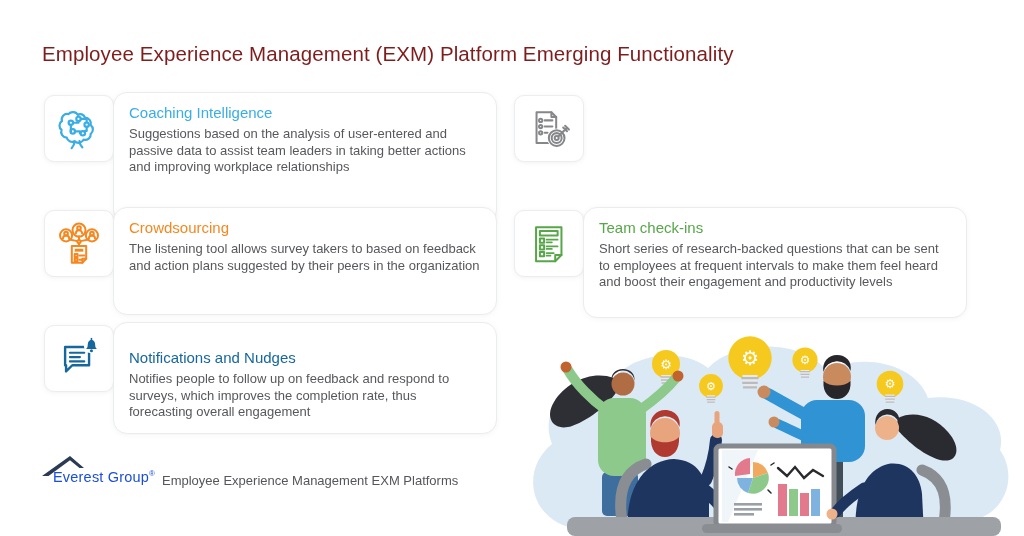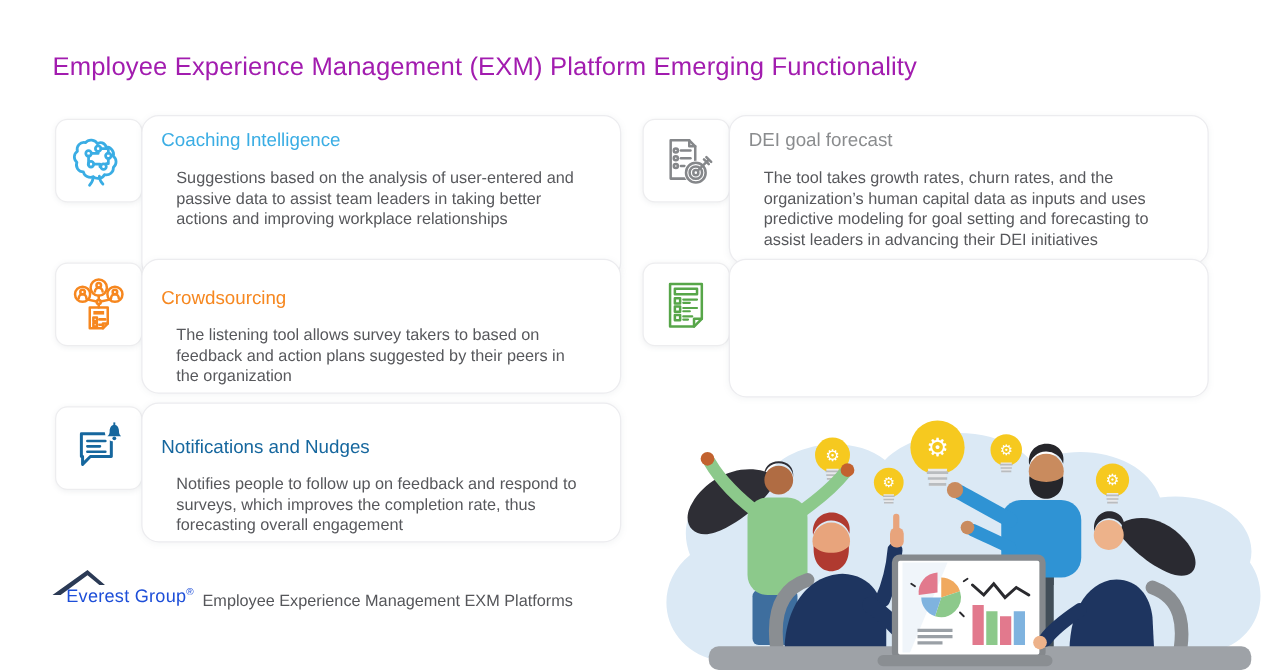--- a/index.html
+++ b/index.html
@@ -1,30 +1,30 @@
 <!DOCTYPE html>
 <html><head>
 <meta charset="utf-8">
 <style>
   html,body{margin:0;padding:0;background:#ffffff;}
   body{font-family:"Liberation Sans",sans-serif;-webkit-font-smoothing:antialiased;}
   .stage{position:relative;width:1024px;height:536px;background:#ffffff;overflow:hidden;}
 
   .page-title{position:absolute;left:42px;top:42px;margin:0;font-size:20.5px;font-weight:400;
-    color:#a21caf;letter-spacing:.1px;}
+    color:#7f1d1d;letter-spacing:.1px;}
 
   .feature{position:absolute;}
   .icon-box{position:absolute;left:0;top:3px;width:68px;height:65px;background:#fff;
     border:1px solid #EDEDEF;border-radius:10px;box-shadow:0 1px 4px rgba(120,130,140,.10);
     display:flex;align-items:center;justify-content:center;}
   .feature-card{position:absolute;left:69px;top:0;right:0;bottom:0;background:#fff;
     border:1px solid #ECECEF;border-radius:14px;box-shadow:0 1px 5px rgba(120,130,140,.08);
     padding:11px 13px 0 15px;box-sizing:border-box;}
   .feature-title{margin:0 0 4px 0;font-size:15px;font-weight:400;line-height:18px;}
-  .feature-desc{margin:12px;font-size:13px;line-height:16.5px;color:#57585C;}
+  .feature-desc{margin:0;font-size:13px;line-height:16.5px;color:#57585C;}
 
   .pos-l1{left:44px;top:92px;width:453px;height:132px;}
   .pos-r1{left:514px;top:92px;width:453px;height:120px;}
   .pos-l2{left:44px;top:207px;width:453px;height:108px;}
   .pos-r2{left:514px;top:207px;width:453px;height:111px;}
   .pos-l3{left:44px;top:322px;width:453px;height:112px;}
 
   .illustration{position:absolute;left:510px;top:320px;width:514px;height:216px;}
 
   .logo{position:absolute;left:40px;top:454px;width:430px;height:42px;}
@@ -71,24 +71,20 @@
         <circle cx="15.3" cy="21.5" r="1.7"></circle>
           <path d="M19.5 21.5 H27.5"></path>
         <circle cx="15.3" cy="28" r="1.7"></circle>
           <path d="M19.5 28 H22.5"></path>
         <circle cx="32" cy="33.5" r="10" fill="#ffffff" stroke="none"></circle>
         <circle cx="32" cy="33.5" r="8.2"></circle>
           <circle cx="32" cy="33.5" r="5.2"></circle>
           <circle cx="32" cy="33.5" r="2.1"></circle>
         <path d="M34 31.5 L42.5 23 M40.8 20.6 L44.8 24.6 M38.8 22.4 L42.8 26.4"></path>
       </svg>
-    </div>
-    <div class="feature-card">
-      <h2 class="feature-title" style="color: rgb(138, 140, 142);">DEI goal forecast</h2>
-      <p class="feature-desc">The tool takes growth rates, churn rates, and the organization’s human capital data as inputs and uses predictive modeling for goal setting and forecasting to assist leaders in advancing their DEI initiatives</p>
     </div>
   </section>
 
   <section class="feature pos-l2">
     <div class="icon-box">
       <svg class="ic" width="46" height="46" viewBox="0 0 48 48" fill="none" stroke="#F6871F" stroke-width="2.1" stroke-linecap="round" stroke-linejoin="round">
         <circle cx="10.5" cy="15" r="6.3"></circle>
           <circle cx="24" cy="9.5" r="6.8"></circle>
           <circle cx="37.5" cy="15" r="6.3"></circle>
         <circle cx="10.5" cy="13.2" r="1.9"></circle>
@@ -102,40 +98,42 @@
         <path d="M16.5 26 H31.5 V39.5 L27.5 43.5 H16.5 Z"></path>
         <path d="M31.5 39.5 H27.5 V43.5"></path>
         <rect x="19.5" y="29" width="9" height="3" fill="#F6871F" stroke="none"></rect>
         <rect x="19.5" y="34.5" width="3" height="3"></rect>
           <path d="M24.5 36 H29.5"></path>
         <rect x="19.5" y="39" width="3" height="3"></rect>
           <path d="M24.5 40.5 H27.5"></path>
       </svg>
     </div>
     <div class="feature-card">
-      <h2 class="feature-title" style="color: rgb(246, 135, 31); margin-top: 11px;">Crowdsourcing</h2>
+      <h2 class="feature-title" style="color: rgb(246, 135, 31);">Crowdsourcing</h2>
       <p class="feature-desc">The listening tool allows survey takers to based on feedback and action plans suggested by their peers in the organization</p>
     </div>
   </section>
 
   <section class="feature pos-r2">
     <div class="icon-box">
       <svg class="ic" width="46" height="46" viewBox="0 0 48 48" fill="none" stroke="#57A649" stroke-width="2.1" stroke-linecap="round" stroke-linejoin="round">
         <path d="M10.5 6.5 H37 V35.5 L30.5 42 H10.5 Z"></path>
         <path d="M37 35.5 H30.5 V42"></path>
         <rect x="14.5" y="10.5" width="18.5" height="4.6"></rect>
         <rect x="14.5" y="18.3" width="4.4" height="4.4"></rect>
           <path d="M21.5 19.5 H33 M21.5 22.2 H27" stroke-width="1.8"></path>
         <rect x="14.5" y="25.3" width="4.4" height="4.4"></rect>
           <path d="M21.5 26.5 H33 M21.5 29.2 H27" stroke-width="1.8"></path>
         <rect x="14.5" y="32.3" width="4.4" height="4.4"></rect>
           <path d="M21.5 33.5 H29 M21.5 36.2 H25.5" stroke-width="1.8"></path>
       </svg>
     </div>
     <div class="feature-card">
+      <h2 class="feature-title" style="color: rgb(87, 166, 73);">Team check-ins</h2>
+      <p class="feature-desc">Short series of research-backed questions that can be sent to employees at frequent intervals to make them feel heard and boost their engagement and productivity levels</p>
     </div>
   </section>
 
   <section class="feature pos-l3">
     <div class="icon-box">
       <svg class="ic" width="46" height="46" viewBox="0 0 48 48" fill="none" stroke="#16679E" stroke-width="2.5" stroke-linecap="round" stroke-linejoin="round">
         <path d="M9.5 11.5 H34.5 V30.5 H17 L10.5 37 V30.5 H9.5 Z"></path>
         <path d="M14.5 17.5 H29.5 M14.5 22 H25 M14.5 26.5 H29.5" stroke-width="2.2"></path>
         <circle cx="37" cy="10" r="8" fill="#ffffff" stroke="none"></circle>
         <path d="M31.2 13.5 c1.5 -1 1.9 -2.5 1.9 -4.2 c0 -3.1 1.7 -5.4 3.9 -5.4 c2.2 0 3.9 2.3 3.9 5.4 c0 1.7 0.4 3.2 1.9 4.2 z" fill="#16679E" stroke="none"></path>

